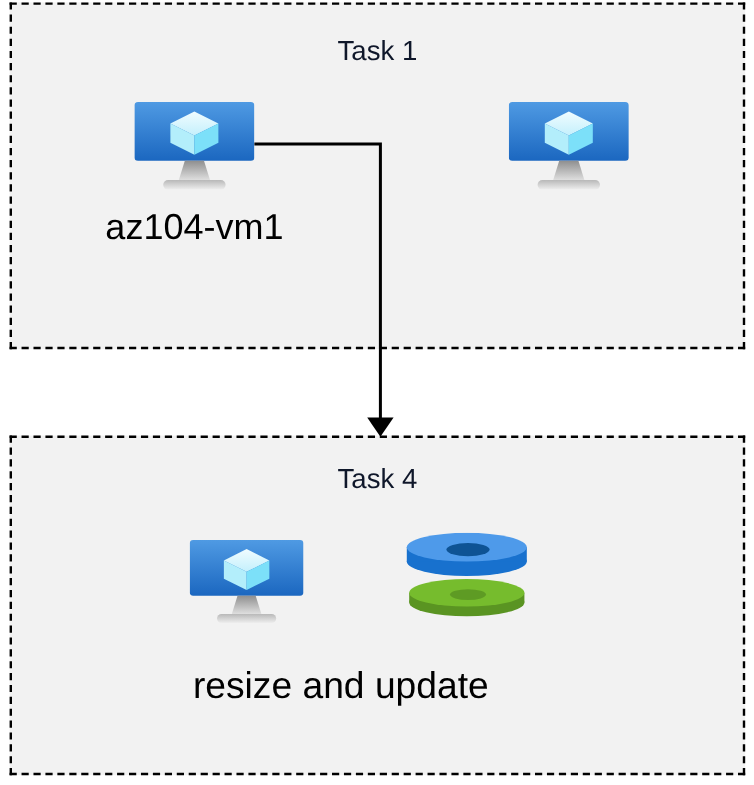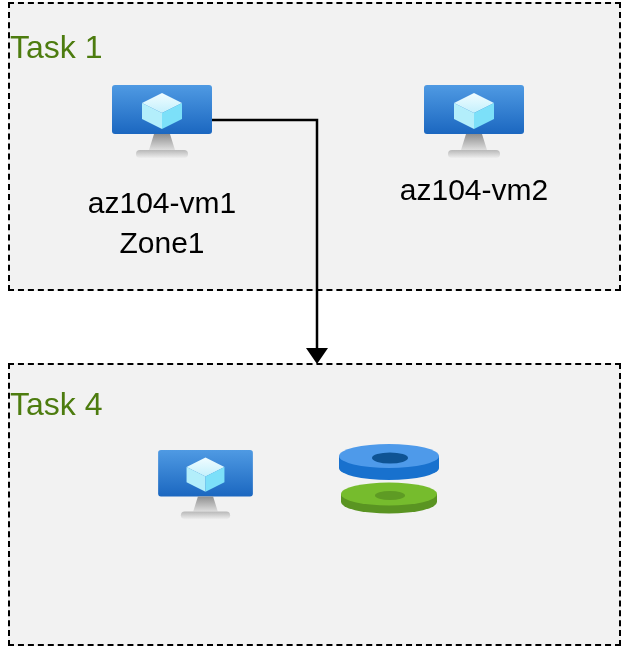--- a/index.html
+++ b/index.html
@@ -18,44 +18,44 @@
     box-sizing: border-box;
     background: #f2f2f2;
     border: 2.5px dashed #000000;
   }
   #task1-panel { top: 2px;   height: 289px; }
   #task2-panel { top: 363px; height: 283px; }
 
   .task-title {
     position: absolute;
     left: 0; right: 0;
-    text-align: left;
-    font-size: 32px;
-    color: #4d7c0f;
+    text-align: center;
+    font-size: 23px;
+    color: #0f172a;
     font-weight: 400;
   }
   #task1-title { top: 25px; }
   #task2-title { top: 21px; }
 
   .vm-icon { position: absolute; }
   #vm1-icon      { left: 102px; top: 81px; }
   #vm2-icon      { left: 414px; top: 81px; }
   #task2-vm-icon { left: 148px; top: 85px; }
   #disks-icon    { left: 324px; top: 79px; }
 
   .vm-label {
     position: absolute;
     width: 240px;
     top: 166px;
     text-align: center;
     font-size: 30px;
     line-height: 40px;
     color: #000000;
   }
-  #vm1-label { left: 32px; margin-top: 13px; }
+  #vm1-label { left: 32px; }
   #vm2-label { left: 344px; }
 
   .caption {
     position: absolute;
     left: 124px;
     width: 300px;
     top: 189px;
     text-align: center;
     font-size: 31px;
     color: #000000;
@@ -113,25 +113,23 @@
       <rect x="0" y="0" width="100" height="49" rx="3" fill="url(#g-screen)"></rect>
       <polygon points="50,8 70,18 50,28 30,18" fill="url(#g-cubetop)"></polygon>
       <polygon points="30,18 50,28 50,44 30,34" fill="#b3eefb"></polygon>
       <polygon points="70,18 50,28 50,44 70,34" fill="#7ce0f9"></polygon>
       <path d="M42,49 L58,49 L63,65 L37,65 Z" fill="url(#g-stand)"></path>
       <rect x="24" y="65" width="52" height="8" rx="4" fill="url(#g-base)"></rect>
     </svg>
 
     <div class="vm-label" id="vm1-label">
       <div>az104-vm1</div>
-      <div>Zone1</div>
     </div>
 
     <div class="vm-label" id="vm2-label">
-      <div>az104-vm2</div>
     </div>
   </div>
 
   <div class="task-box" id="task2-panel">
 
     <div class="task-title" id="task2-title">Task 4</div>
 
     <svg class="vm-icon" id="task2-vm-icon" width="95" height="72" viewBox="0 0 100 76">
       <rect x="0" y="0" width="100" height="49" rx="3" fill="url(#g-screen)"></rect>
       <polygon points="50,8 70,18 50,28 30,18" fill="url(#g-cubetop)"></polygon>
@@ -151,20 +149,21 @@
       </g>
 
       <g>
         <ellipse cx="55" cy="58" rx="48" ry="11.5" fill="#5a9422"></ellipse>
         <rect x="7" y="50" width="96" height="8" fill="#5a9422"></rect>
         <ellipse cx="55" cy="50" rx="48" ry="11.5" fill="#76bc2d"></ellipse>
         <ellipse cx="56" cy="51.5" rx="15" ry="4.5" fill="#5e9b24"></ellipse>
       </g>
     </svg>
 
+    <div class="caption">resize and update</div>
   </div>
 
   <svg id="connector-svg">
     <path d="M212,120 L317,120 L317,352" fill="none" stroke="#000000" stroke-width="2.5"></path>
     <polygon points="306,348 328,348 317,364" fill="#000000"></polygon>
   </svg>
 
 </div>
 
 </body></html>

